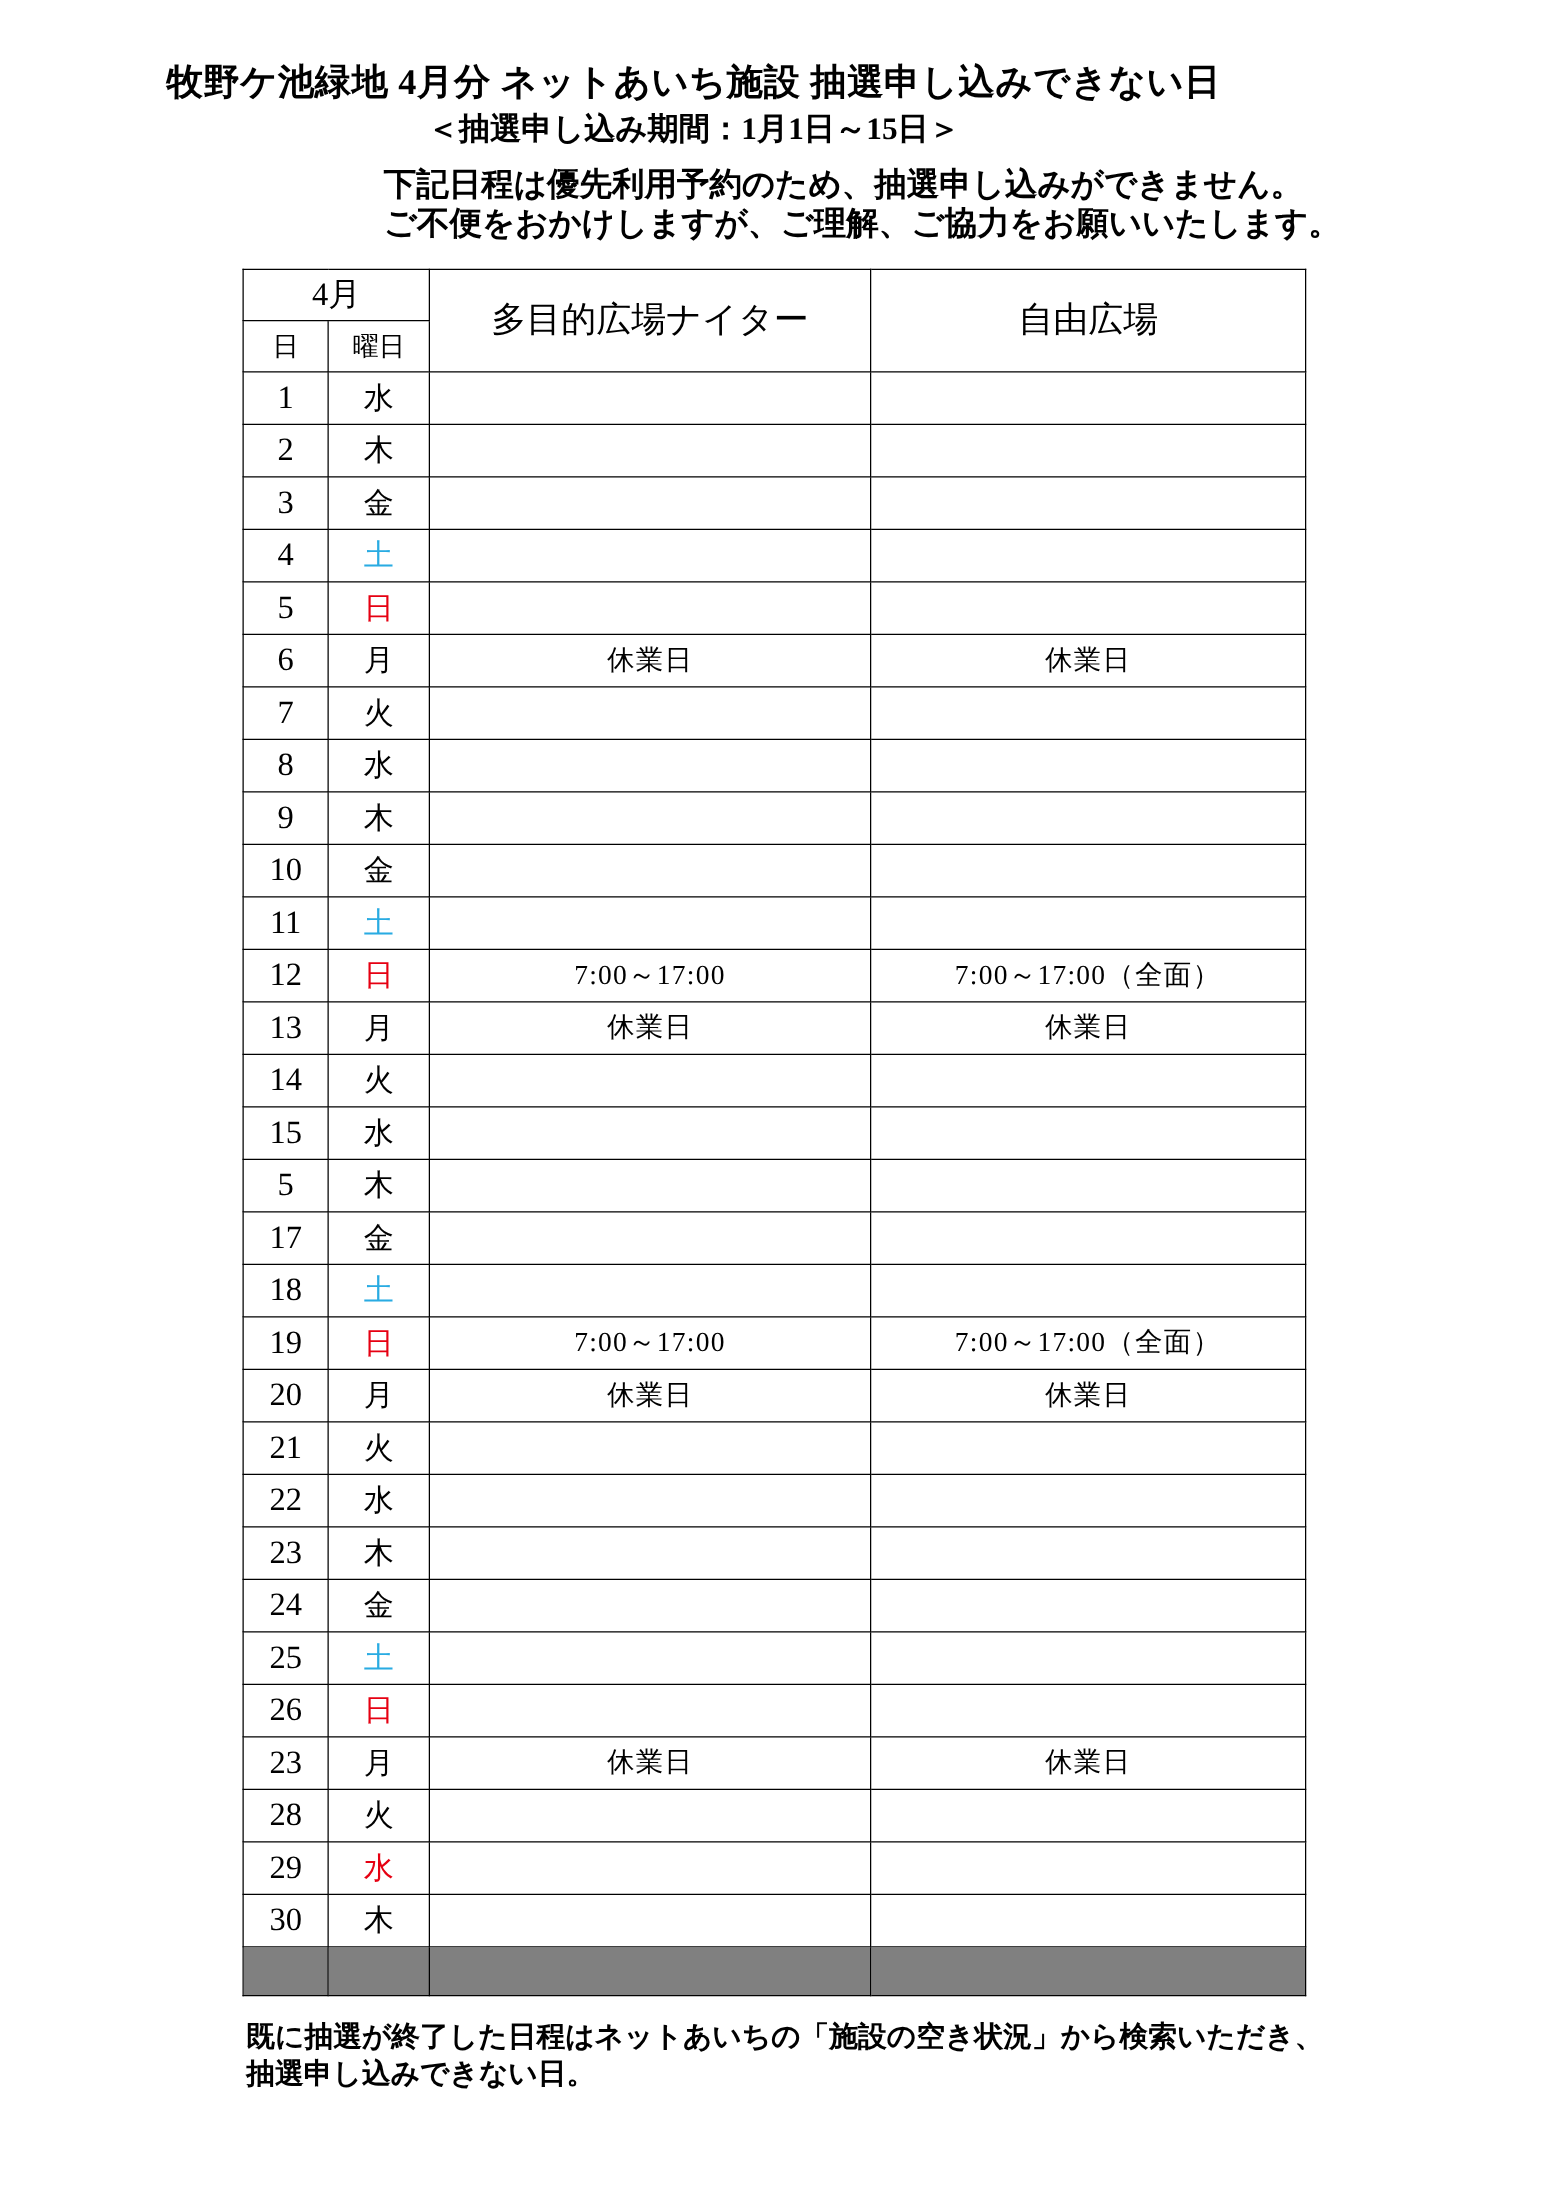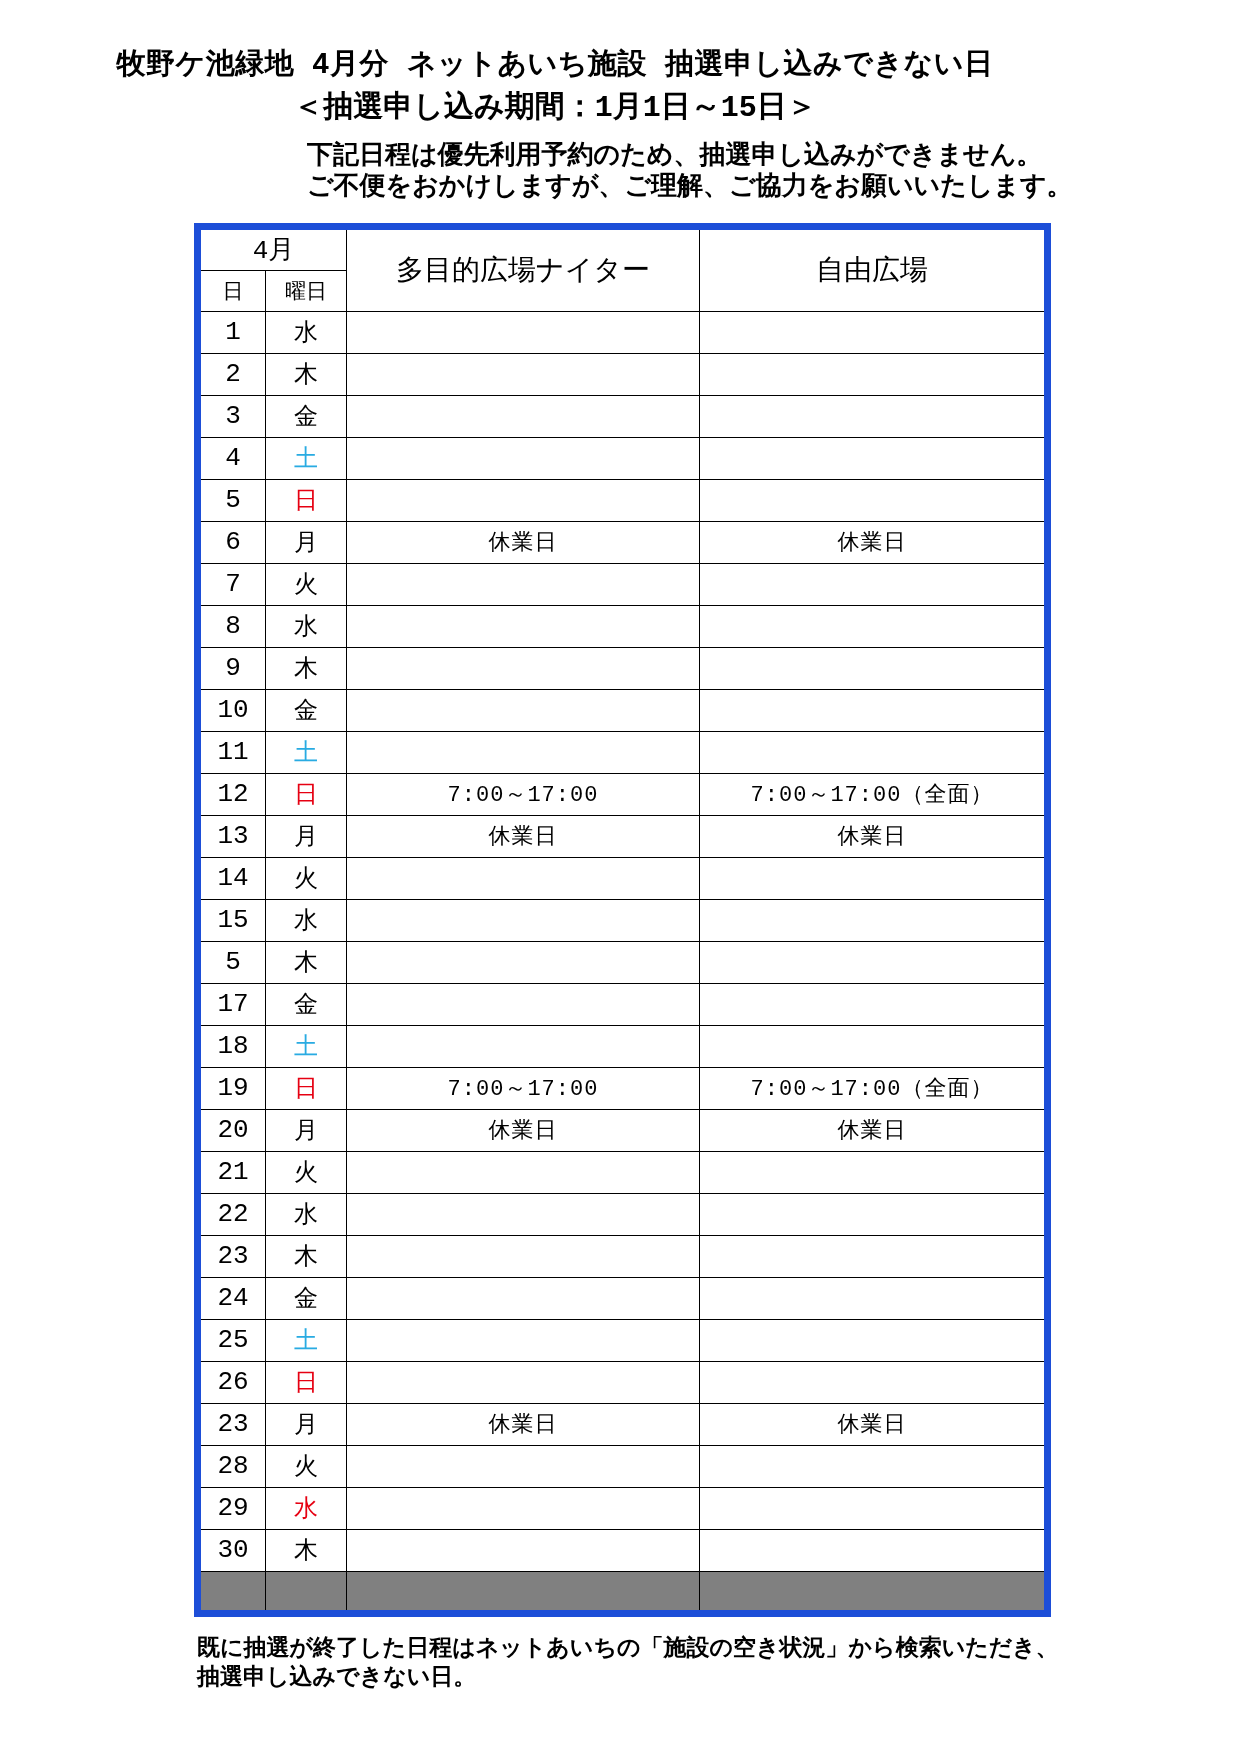--- a/index.html
+++ b/index.html
@@ -1,52 +1,52 @@
 <!DOCTYPE html>
 <html><head>
 <meta charset="utf-8">
 <style>
   html,body{margin:0;padding:0;background:#ffffff;}
   #page{
     position:relative;
     width:1241px;height:1755px;
     background:#ffffff;
-    font-family:Liberation Mono, monospace;
+    font-family:Liberation Serif, serif;
     color:#000;
     overflow:hidden;
   }
   .heading-block{width:1110px;margin:0 auto 0 0;text-align:center;}
   #title{
     padding-top:48px;
     font-size:29px;
     font-weight:bold;
     letter-spacing:0.5px;
     line-height:1.25;
   }
   #subtitle{
-    font-size:30px;
+    font-size:25px;
     font-weight:bold;
     margin-top:2px;
   }
   #notice{
     margin:14px 0 0 307px;
     font-size:26px;
     font-weight:bold;
     line-height:1.18;
   }
   table#sched{
     border-collapse:collapse;
     margin:20px 0 0 194px;
     width:850px;
     table-layout:fixed;
   }
   table#sched, table#sched th, table#sched td{
     border:1.5px solid #000;
   }
-  table#sched{border:7px solid #1d4ed8;}
+  table#sched{border:1px solid #1d4ed8;}
   col.w-day{width:68px;}
   col.w-dow{width:81px;}
   col.w-n{width:353px;}
   col.w-p{width:348px;}
   th,td{
     text-align:center;
     vertical-align:middle;
     padding:0;
     font-weight:normal;
     overflow:hidden;

